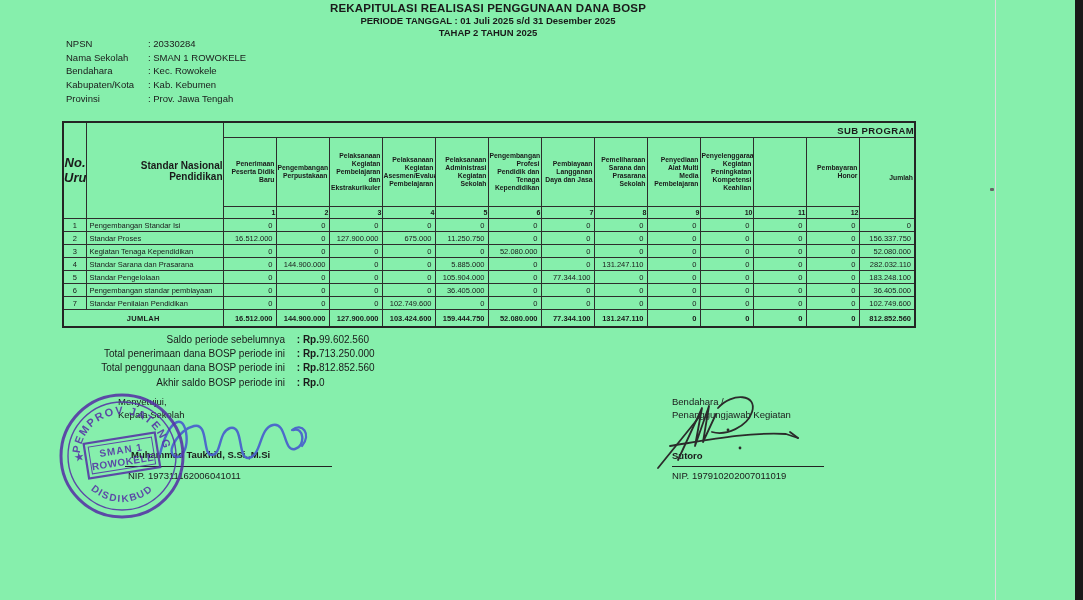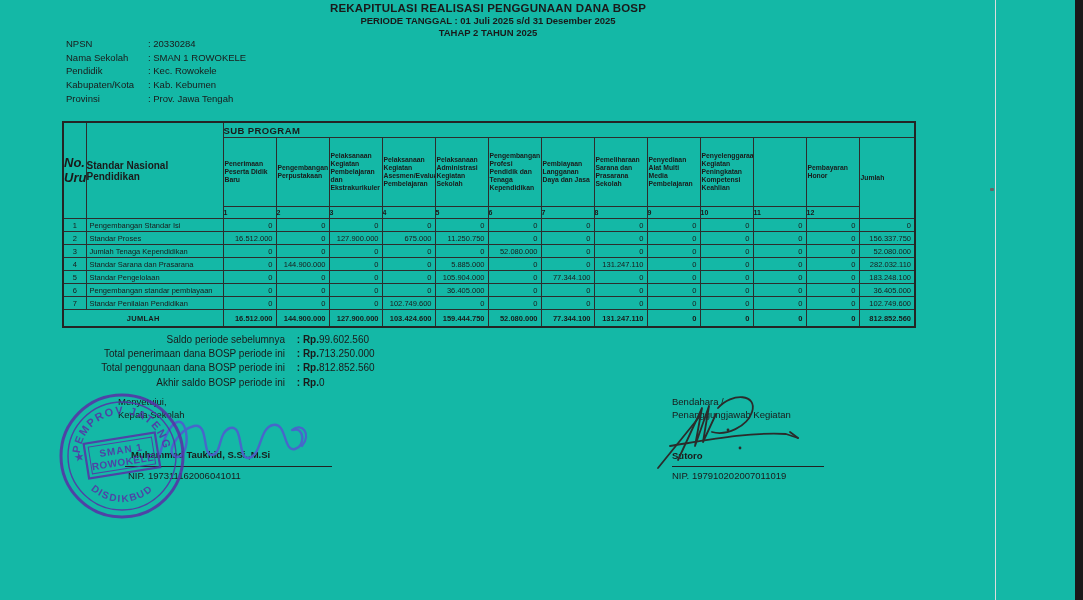--- a/index.html
+++ b/index.html
@@ -1,21 +1,21 @@
 <!DOCTYPE html>
 <html><head>
 <meta charset="utf-8">
 <style>
   html,body{margin:0;padding:0;}
   body{
     width:1083px;height:600px;background:#fdfdfd;overflow:hidden;
     font-family:"Liberation Sans", sans-serif;color:#1a1a1a;
     -webkit-text-size-adjust:none;
   }
-  .page{position:relative;width:1083px;height:600px;background:#14b8a6;}
+  .page{position:relative;width:1083px;height:600px;background:#86efac;}
 
   
   .scan-strip{position:absolute;top:0;right:0;width:8px;height:600px;background:#191919;}
   .scan-fold-line{position:absolute;top:0;left:995px;width:1px;height:600px;background:#dcdcdc;}
   .scan-speck{position:absolute;left:990px;top:188px;width:4px;height:3px;background:#666;border-radius:1px;}
 
   
   .doc-title{position:absolute;left:0;top:2px;width:976px;text-align:center;font-weight:bold;}
   .doc-title .t1{font-size:11.5px;line-height:13px;letter-spacing:.2px;}
   .doc-title .t2{font-size:9.5px;line-height:12px;}
@@ -27,21 +27,21 @@
   .school-info .lbl{width:82px;}
   .school-info .val{white-space:pre;}
 
   
   table.recap{
     position:absolute;left:62px;top:121px;width:852px;
     border-collapse:collapse;table-layout:fixed;background:transparent;
   }
   table.recap{border:2px solid #242424;}
   .recap th,.recap td{border:1px solid #2d2d2d;padding:0;overflow:hidden;}
-  .recap thead th{font-weight:bold;text-align:left;vertical-align:middle;margin-top:28px;}
+  .recap thead th{font-weight:bold;text-align:right;vertical-align:middle;margin-top:28px;}
   .h-no{font-size:13px;line-height:1.1;font-style:italic;}
   .h-snp{font-size:10px;}
   .h-subprogram{font-size:9.5px;height:14px;letter-spacing:.4px;}
   .h-labels th{font-size:6.8px;height:66px;line-height:1.2;padding:1px;vertical-align:middle;}
   .h-jumlah{font-size:10px;}
   .h-nums th{font-size:7px;height:11px;}
   .recap tbody td{height:12px;font-size:7.5px;}
   .c-no{text-align:center;}
   .c-label{text-align:left;padding-left:3px !important;}
   .c-num{text-align:right;padding-right:3px !important;}
@@ -92,21 +92,21 @@
   <div class="school-info">
     <div class="row">
         <span class="lbl">NPSN</span>
         <span class="val">: 20330284</span>
       </div>
     <div class="row">
         <span class="lbl">Nama Sekolah</span>
         <span class="val">: SMAN 1 ROWOKELE</span>
       </div>
     <div class="row">
-        <span class="lbl">Pendidik</span>
+        <span class="lbl">Bendahara</span>
         <span class="val">: Kec. Rowokele</span>
       </div>
     <div class="row">
         <span class="lbl">Kabupaten/Kota</span>
         <span class="val">: Kab. Kebumen</span>
       </div>
     <div class="row">
         <span class="lbl">Provinsi</span>
         <span class="val">: Prov. Jawa Tengah</span>
       </div>
@@ -196,21 +196,21 @@
           <td class="c-num">0</td>
           <td class="c-num">0</td>
           <td class="c-num">0</td>
           <td class="c-num">0</td>
           <td class="c-num">0</td>
           <td class="c-num">0</td>
           <td class="c-num">156.337.750</td>
         </tr>
         <tr>
           <td class="c-no">3</td>
-          <td class="c-label">Jumlah Tenaga Kependidikan</td>
+          <td class="c-label">Kegiatan Tenaga Kependidikan</td>
           <td class="c-num">0</td>
           <td class="c-num">0</td>
           <td class="c-num">0</td>
           <td class="c-num">0</td>
           <td class="c-num">0</td>
           <td class="c-num">52.080.000</td>
           <td class="c-num">0</td>
           <td class="c-num">0</td>
           <td class="c-num">0</td>
           <td class="c-num">0</td>

